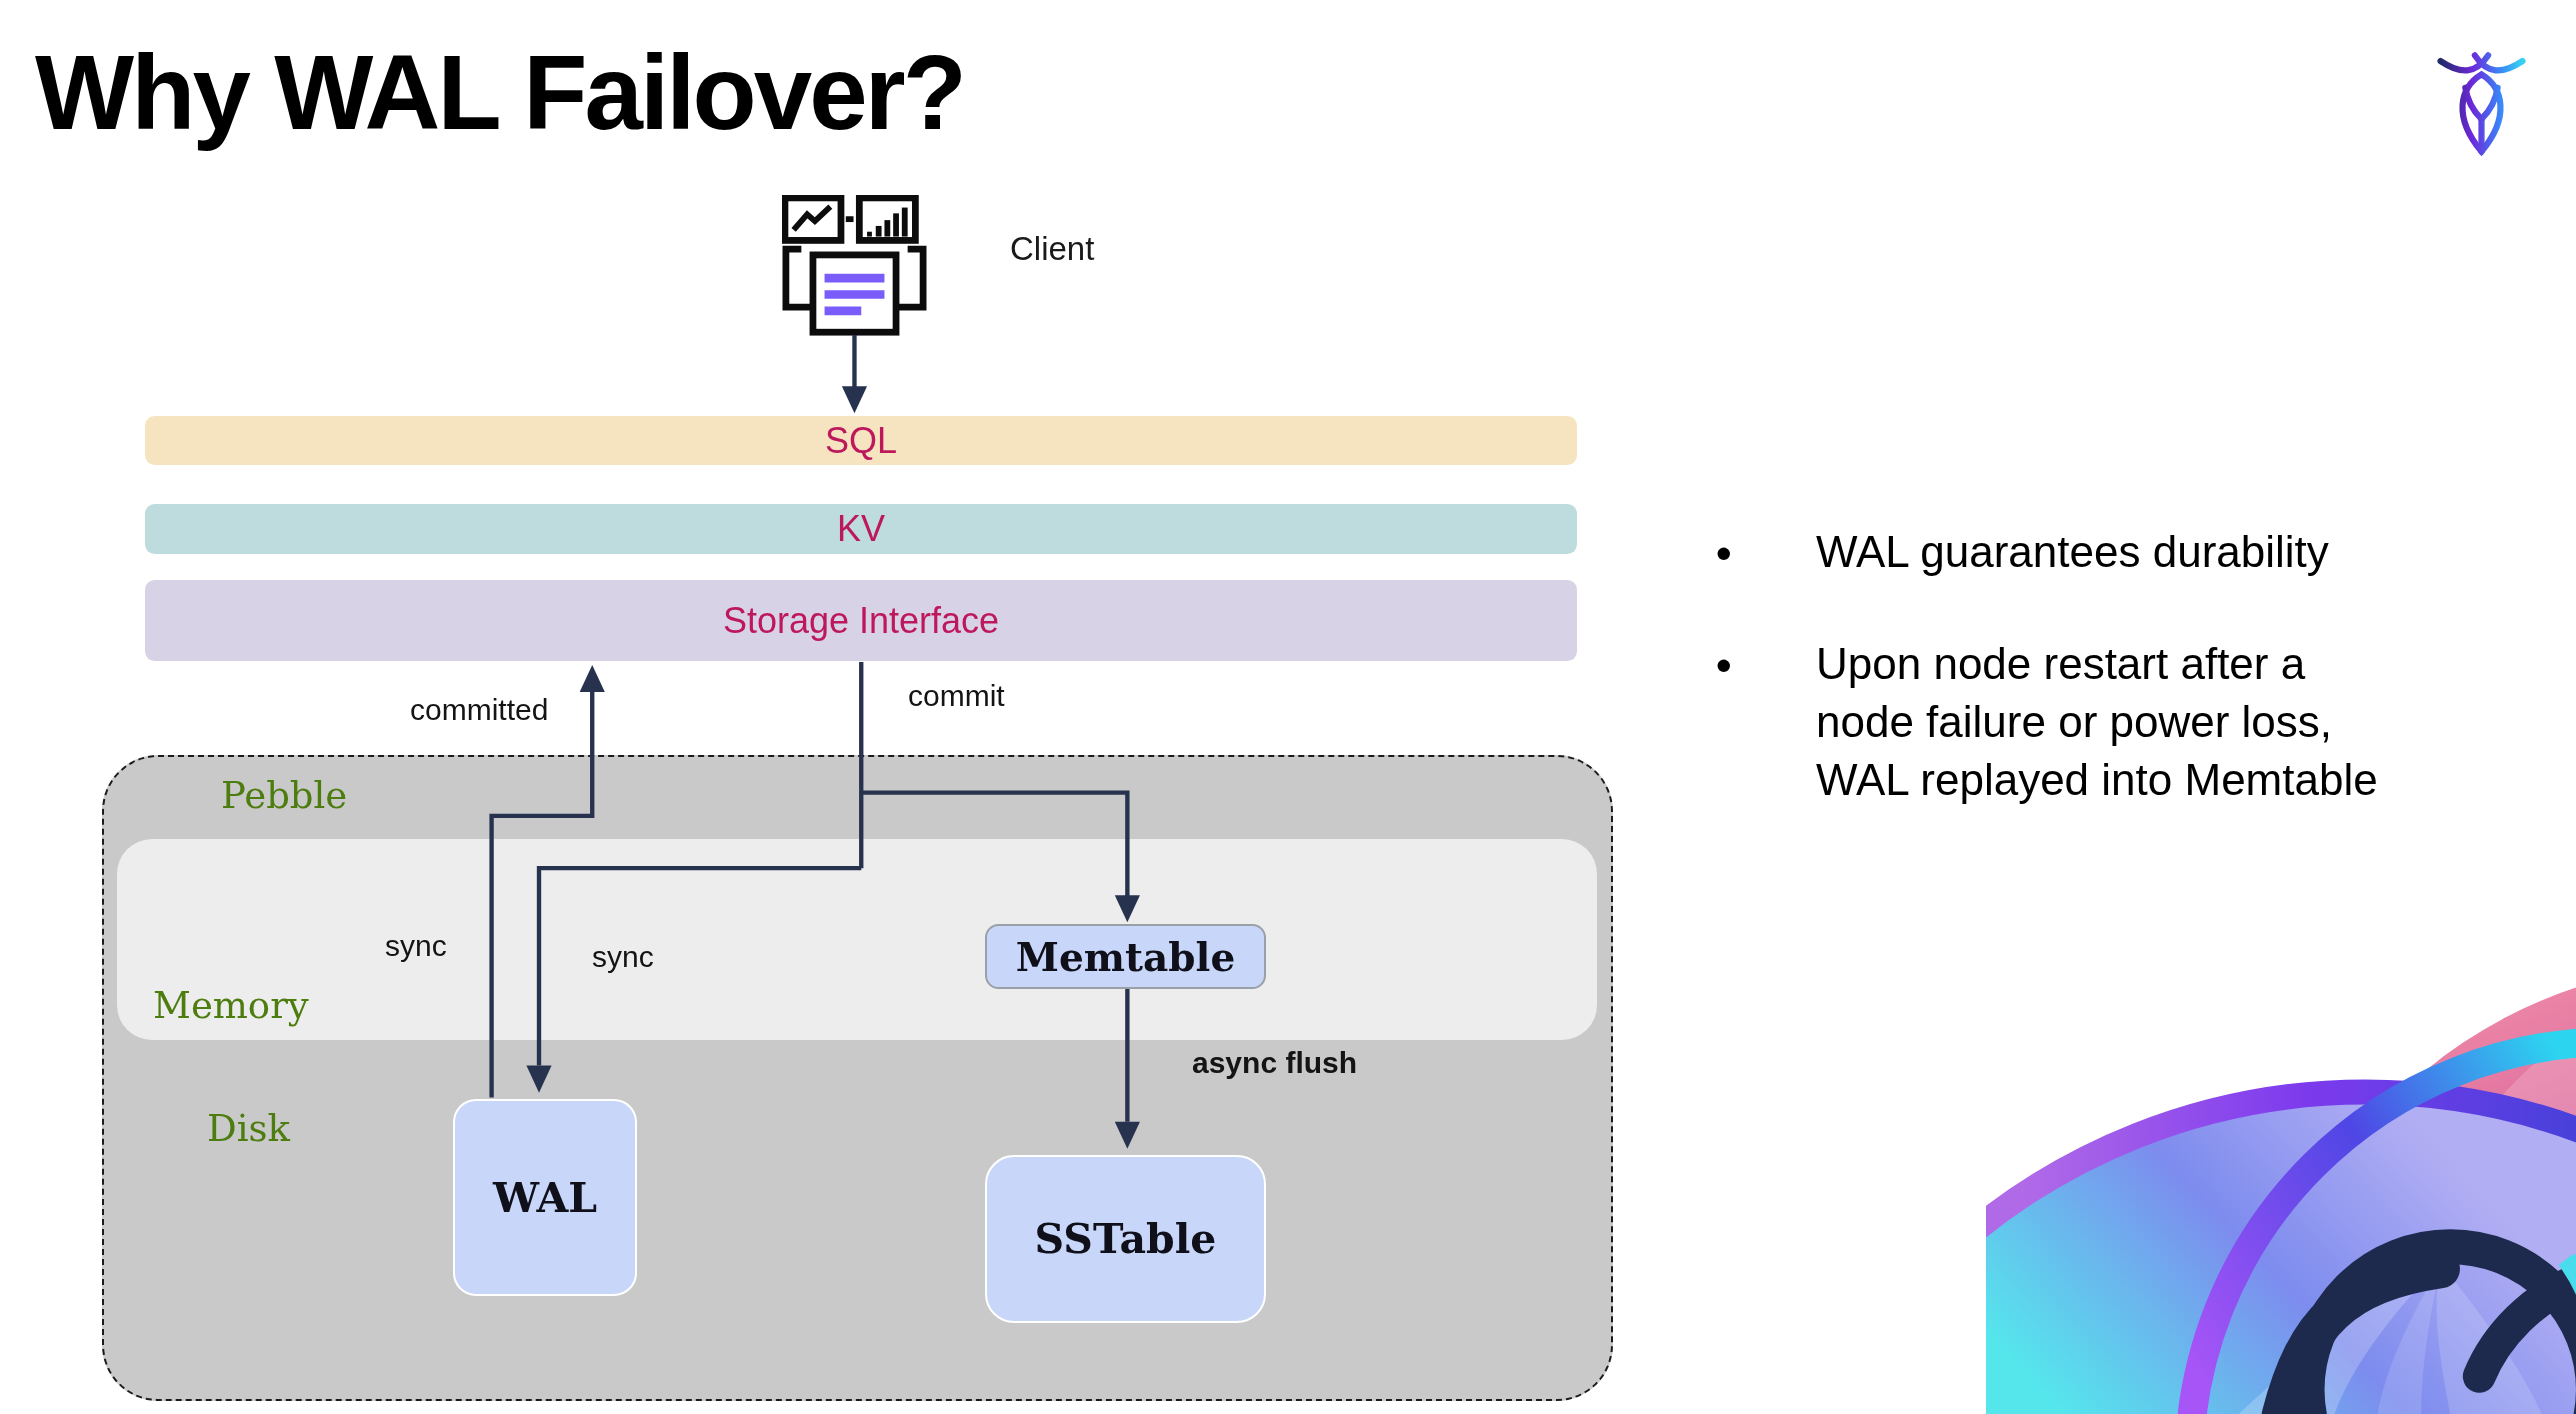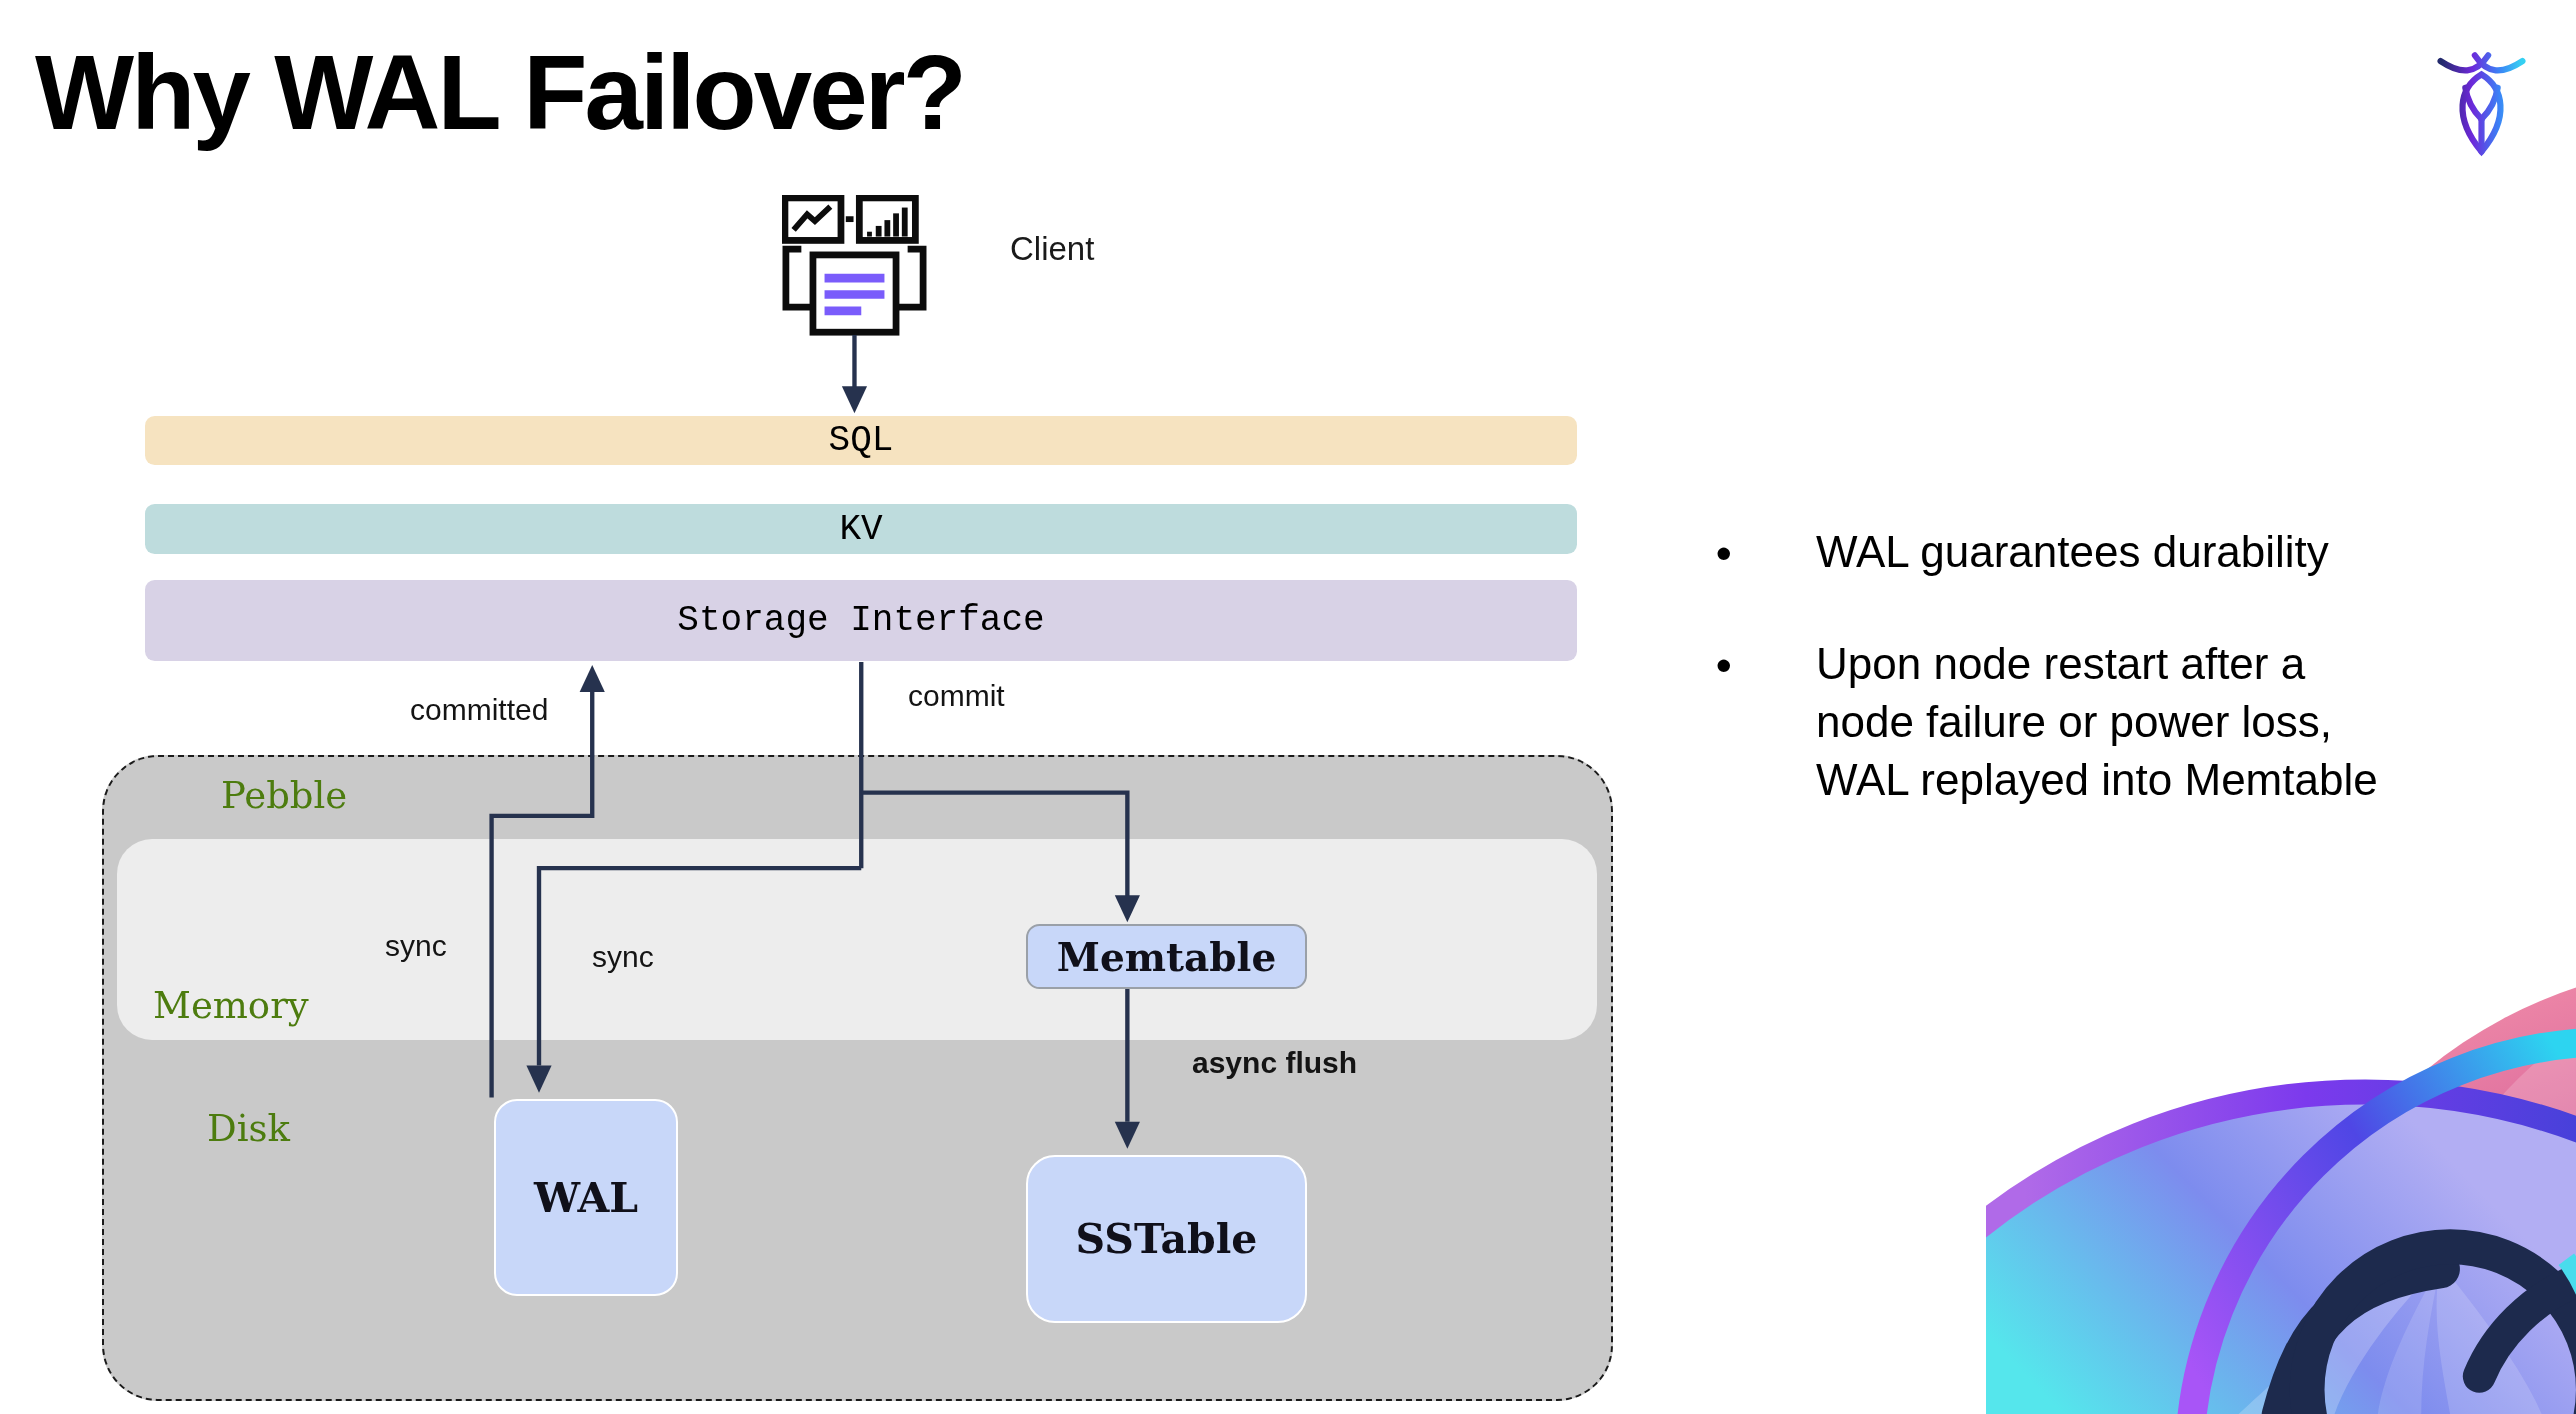--- a/index.html
+++ b/index.html
@@ -24,22 +24,22 @@
   .client-icon{position:absolute;left:782px;top:195px;width:145px;height:143px;}
   .client-label{
     position:absolute;left:1010px;top:230px;
     font-size:33px;color:#1a1a1a;
   }
   
   .bar{
     position:absolute;left:145px;width:1432px;
     border-radius:9.7px;
     display:flex;align-items:center;justify-content:center;
-    font-family:Liberation Mono, monospace;
-    font-size:36px;color:#000000;
+    font-family:Liberation Sans, sans-serif;
+    font-size:36px;color:#be185d;
   }
   .bar-sql{top:416px;height:49px;background:#f6e3c0;}
   .bar-kv{top:504px;height:50px;background:#bedcdd;}
   .bar-storage{top:580px;height:81px;background:#d8d2e6;}
   
   .edge-label{
     position:absolute;font-size:30px;color:#141414;
     font-family:"Liberation Sans",sans-serif;white-space:nowrap;
   }
   .lbl-committed{left:410px;top:693px;}
@@ -68,21 +68,20 @@
   .lbl-memory{left:153px;top:956px;margin-top:28px;}
   .lbl-disk{left:207px;top:1099px;margin-top:8px;}
   
   .node{
     position:absolute;
     background:#c8d7f9;
     display:flex;align-items:center;justify-content:center;
     font-family:"DejaVu Serif","Liberation Serif",serif;
     font-weight:bold;color:#10101a;
     box-sizing:border-box;
-    margin-left:41px;
   }
   .node-wal{left:453px;top:1099px;width:184px;height:197px;border:2.9px solid #fff;border-radius:23px;font-size:41px;}
   .node-memtable{left:985px;top:924px;width:281px;height:65px;border:2.9px solid #9aa0a8;border-radius:13.5px;font-size:39px;}
   .node-sstable{left:985px;top:1155px;width:281px;height:168px;border:2.9px solid #fff;border-radius:29px;font-size:41px;}
   
   .arrows{position:absolute;left:0;top:0;width:2576px;height:1415px;pointer-events:none;}
   .arrows path{fill:none;stroke:#26324e;stroke-width:4.5px;}
   .arrows polygon{fill:#26324e;}
   
   .bullets{position:absolute;left:1715px;top:523px;width:852px;}

